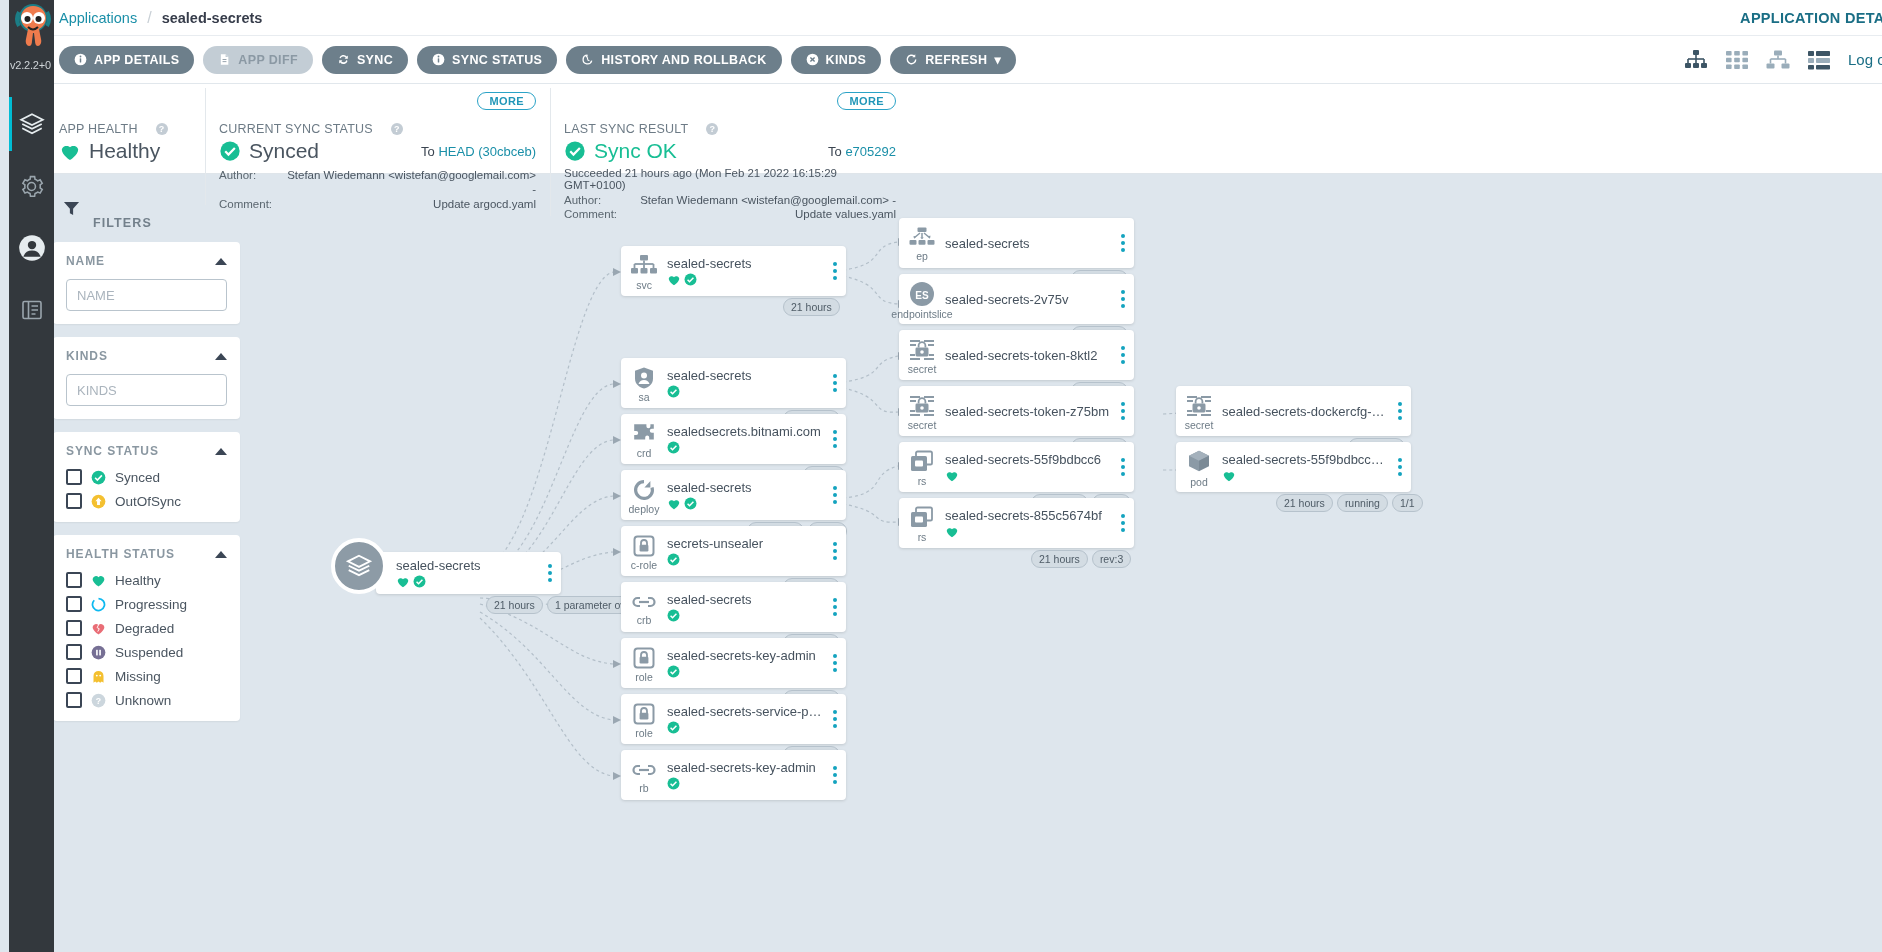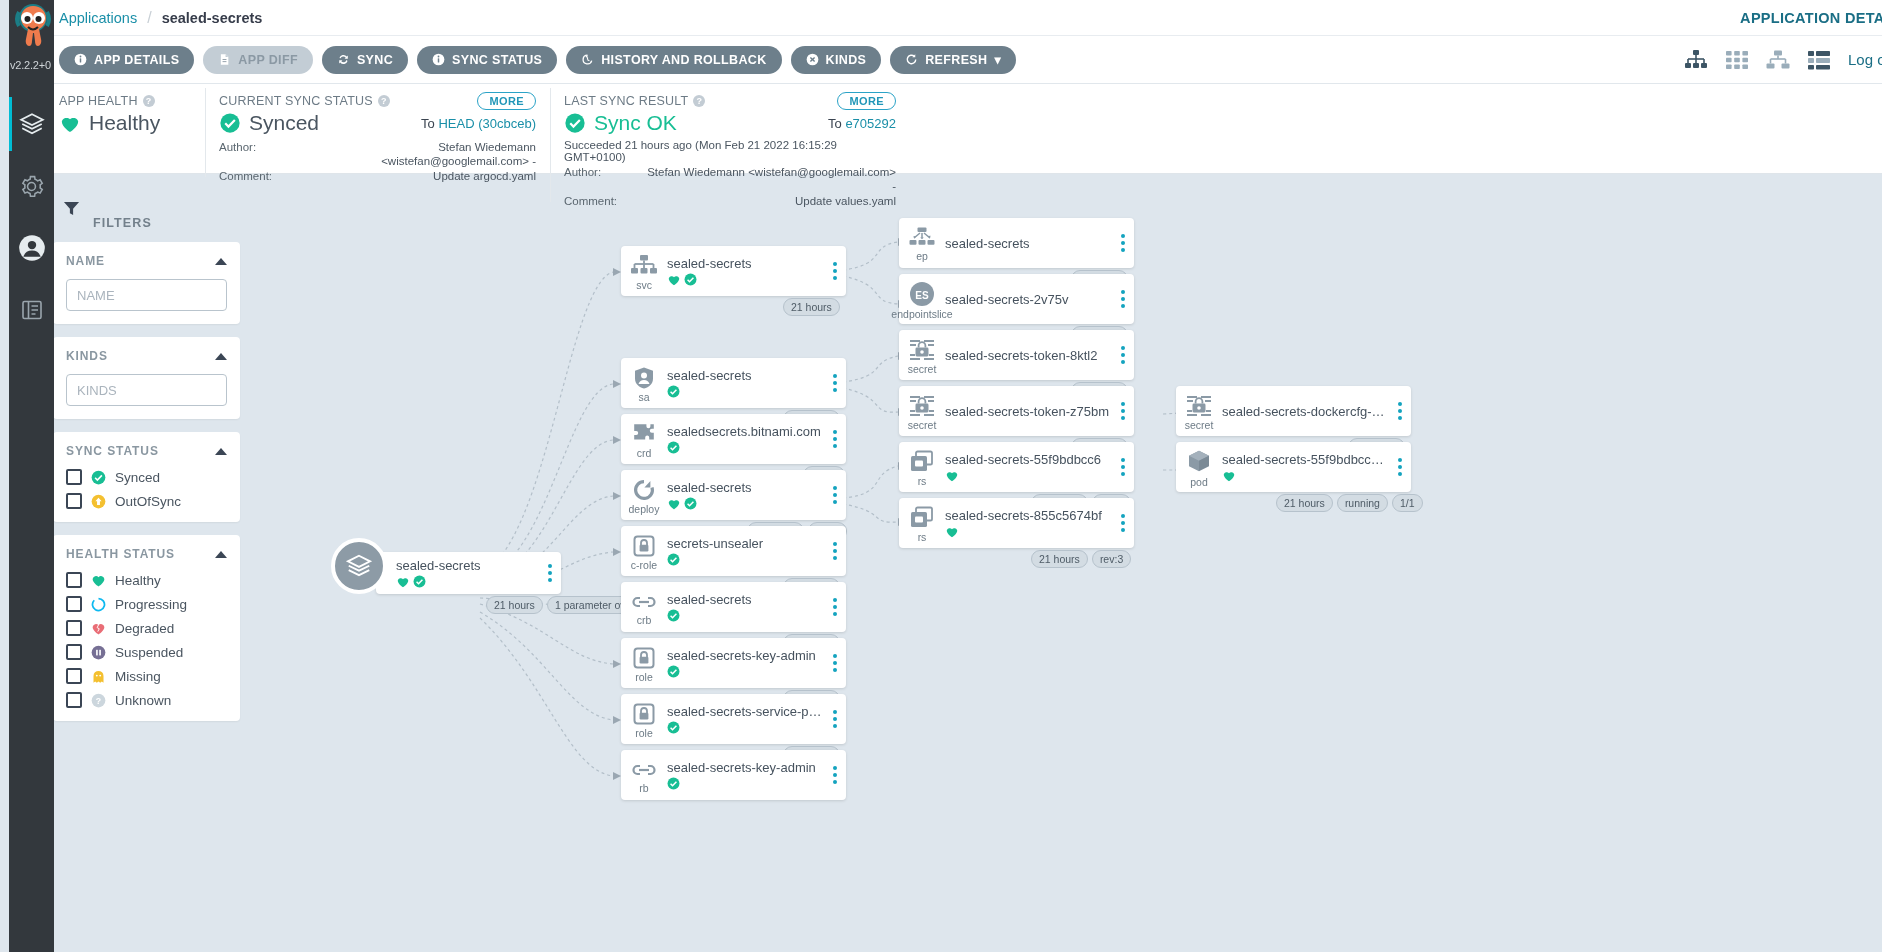--- a/index.html
+++ b/index.html
@@ -80,34 +80,34 @@
     background: #fff; border-bottom: 1px solid #dfe5ea; z-index: 28;
     display: flex; align-items: flex-start;
   }
   .st-panel { padding: 10px 14px 0 14px; position: relative; }
   .st-panel.divider::before {
     content: ''; position: absolute; left: 0; top: 4px; bottom: 6px;
     width: 1px; background: #e3e8ec;
   }
   .st-label {
     font-size: 12.5px; color: #6d7b86; letter-spacing: 0.2px;
-    display: flex; align-items: center; gap: 5px;
+    display: flex; align-items: center; gap: 18px; margin-top: 28px;
   }
   .qmark {
     display: inline-flex; width: 12px; height: 12px; border-radius: 50%;
     background: #c3ccd4; color: #fff; font-size: 9px; align-items: center;
     justify-content: center; font-weight: bold;
   }
   .st-value {
     display: flex; align-items: center; gap: 8px; margin-top: 3px;
     font-size: 21px; color: #4a5560;
   }
   .st-value.teal { color: #18be94; }
   .st-rows { margin-top: 5px; font-size: 11.5px; color: #4a5560; }
-  .st-row { display: flex; gap: 18px; line-height: 1.25; }
+  .st-row { display: flex; gap: 4px; line-height: 1.25; }
   .st-row .k { width: 60px; flex: none; color: #5a666f; }
   .st-row .v { flex: 1; text-align: right; }
   .more-pill {
     position: absolute; border: 1px solid #2ba3c7; color: #2196b8;
     border-radius: 11px; font-size: 11px; font-weight: bold; padding: 2px 11px;
     letter-spacing: 0.4px; background: #fff; cursor: pointer;
   }
   .succ-line { font-size: 11.5px; color: #4a5560; margin-top: 4px; }
   .to-ref { font-size: 13px; color: #3b4551; white-space: nowrap; }
   .to-ref b { color: #1a8fa8; font-weight: normal; }

